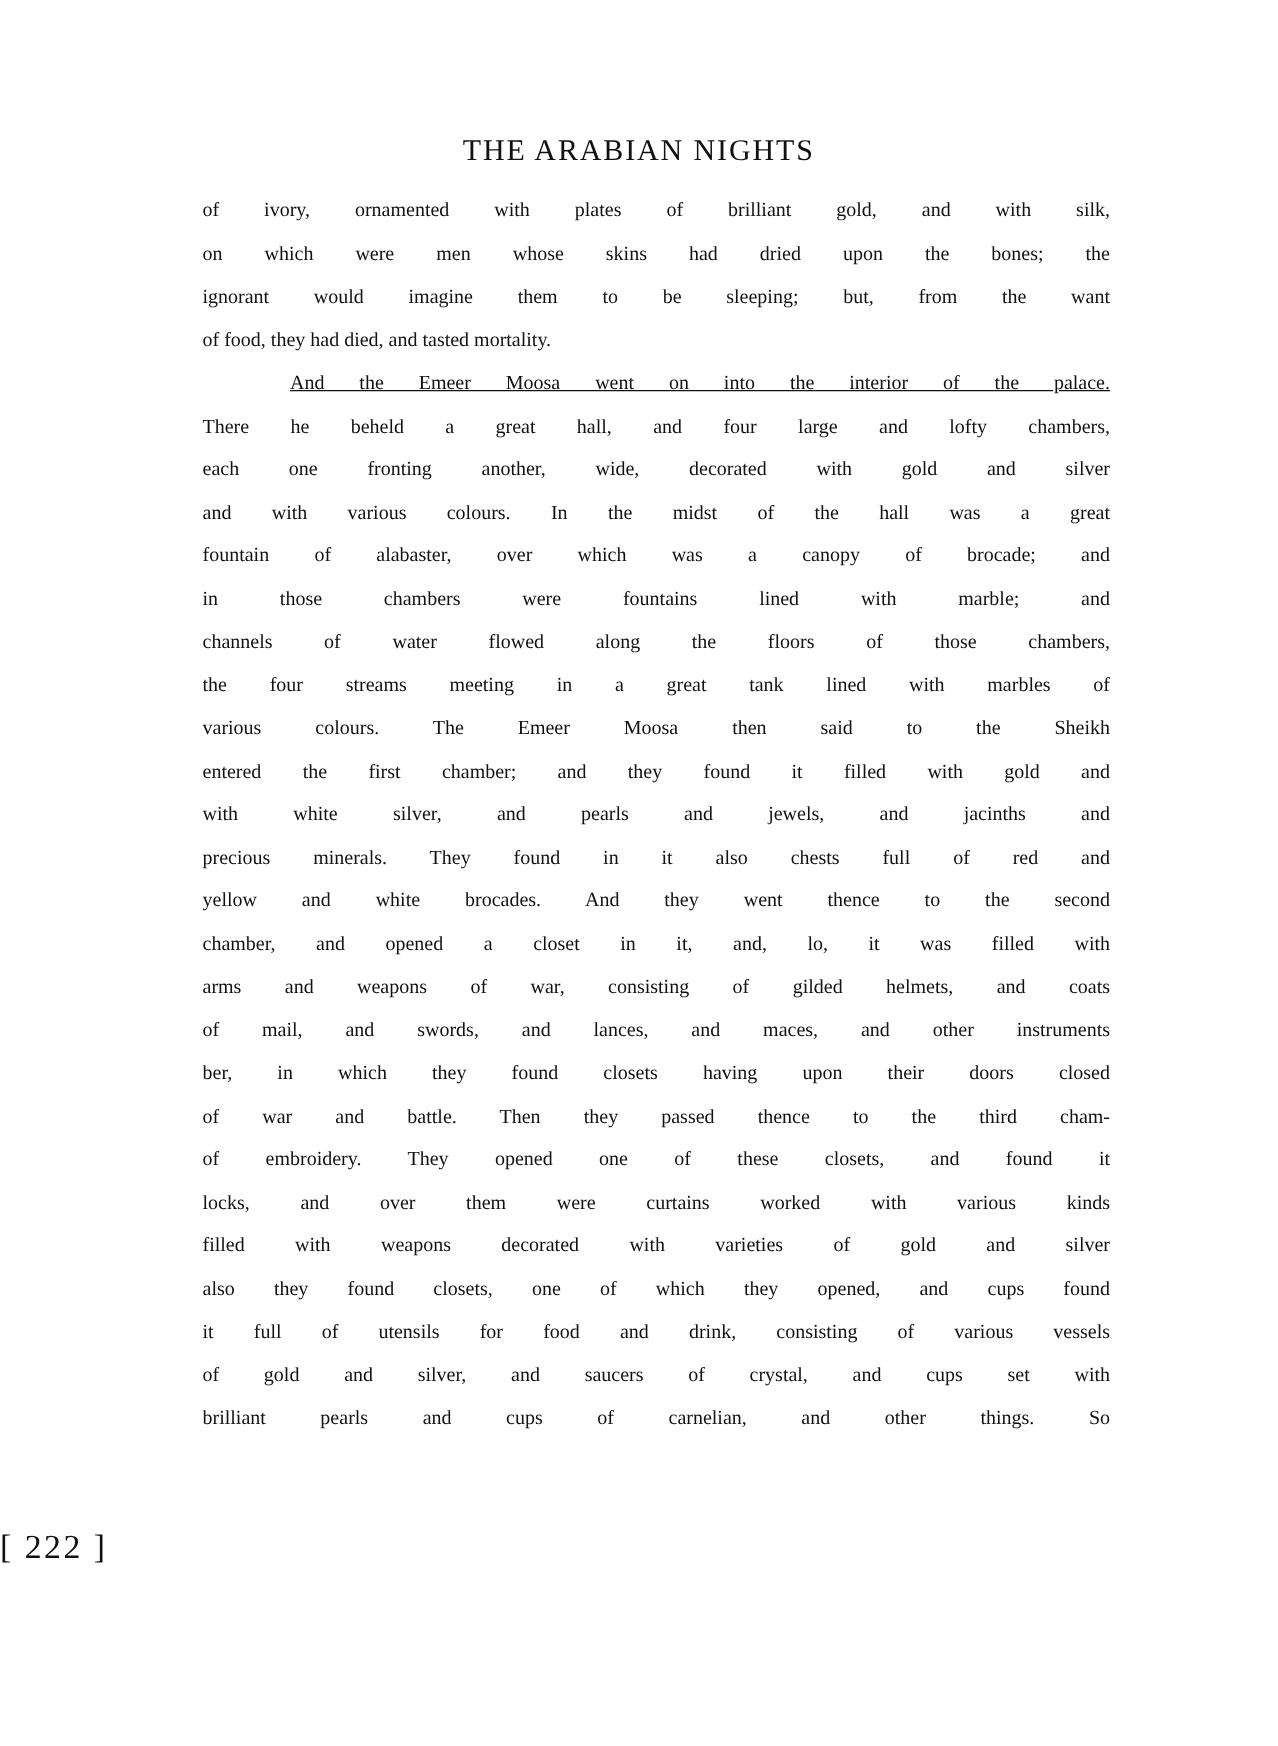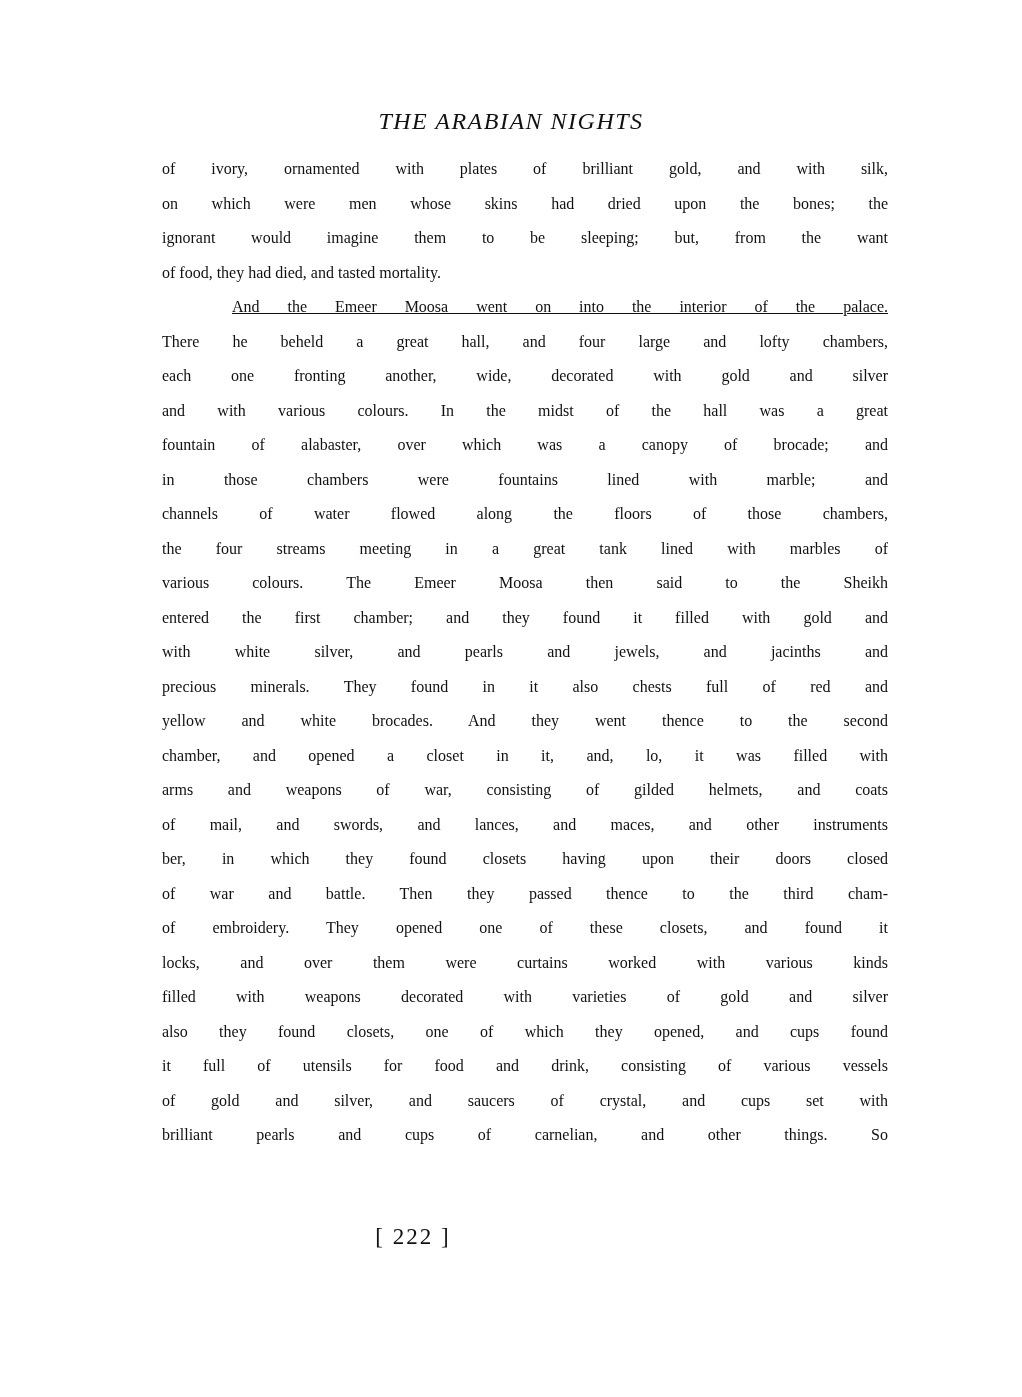--- a/index.html
+++ b/index.html
@@ -5,36 +5,36 @@
     html, body { margin: 0; padding: 0; background: #ffffff; }
     body { width: 1022px; height: 1397px; position: relative; overflow: hidden; }
     .page {
       position: absolute; left: 0; top: 0; width: 1022px; height: 1397px;
       background: #ffffff; color: #111111;
       font-family: "Liberation Serif", "DejaVu Serif", serif;
     }
     .running-head {
       position: absolute; left: 0; width: 1022px; top: 106px;
       text-align: center; font-size: 24px; letter-spacing: 1.5px;
-      line-height: 30px; color: #111; font-style: italic;
+      line-height: 30px; color: #111;
     }
     .body-text {
       position: absolute; left: 162px; width: 726px; top: 152px;
     }
     .line {
       display: block; height: 34.5px; line-height: 34.5px;
       font-size: 16px; white-space: nowrap;
       text-align: justify; text-align-last: justify;
       overflow: hidden;
     }
     .line.last { text-align-last: left; }
     .line.indent { padding-left: 70px; text-decoration: underline; }
     .folio {
       position: absolute; left: 0; width: 826px; top: 1222px;
-      text-align: center; font-size: 23px; line-height: 30px; letter-spacing: 2px;
+      font-size: 27px; line-height: 30px; letter-spacing: 2px;
     }
   </style>
 </head>
 <body>
 
 <div class="page">
   <div class="running-head">THE ARABIAN NIGHTS</div>
   <div class="body-text" id="body-text">
       <div>
         <span class="line">of ivory, ornamented with plates of brilliant gold, and with silk,</span>

